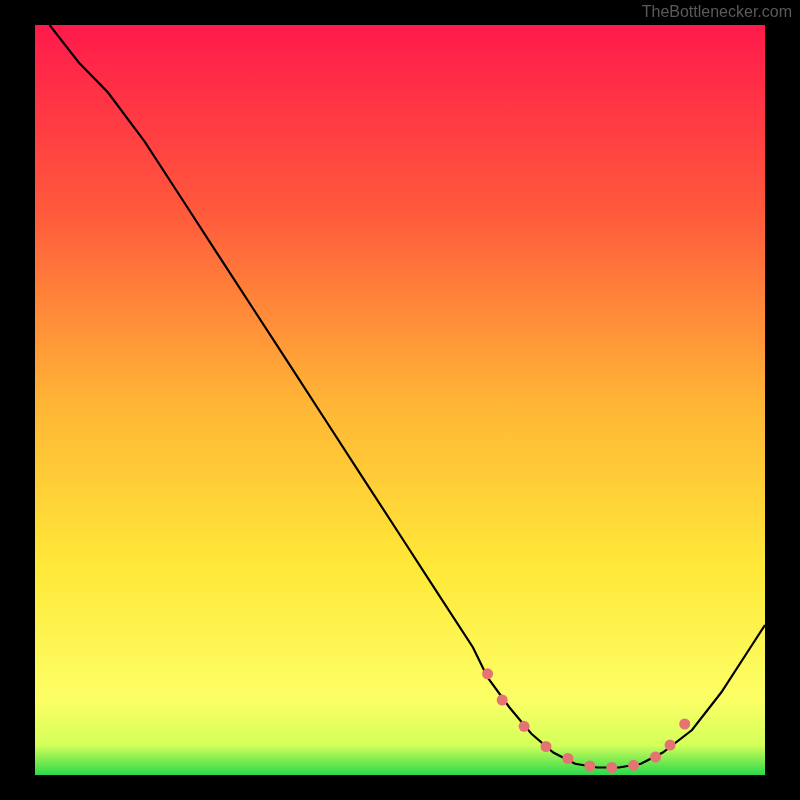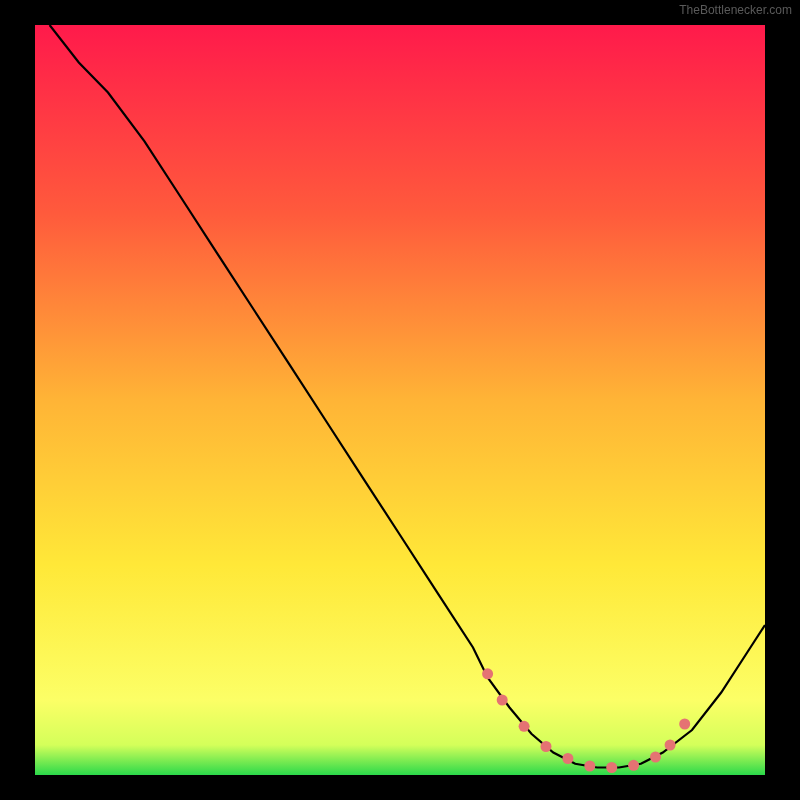--- a/index.html
+++ b/index.html
@@ -9,21 +9,21 @@
     height: 800px;
     background: #000;
     position: relative;
     font-family: Arial, sans-serif;
   }
   .watermark {
     position: absolute;
     top: 3px;
     right: 8px;
     color: #5a5a5a;
-    font-size: 12px;
+    font-size: 16px;
     font-weight: 500;
     z-index: 10;
   }
   .plot-area {
     position: absolute;
     left: 35px;
     top: 25px;
     width: 730px;
     height: 750px;
   }

